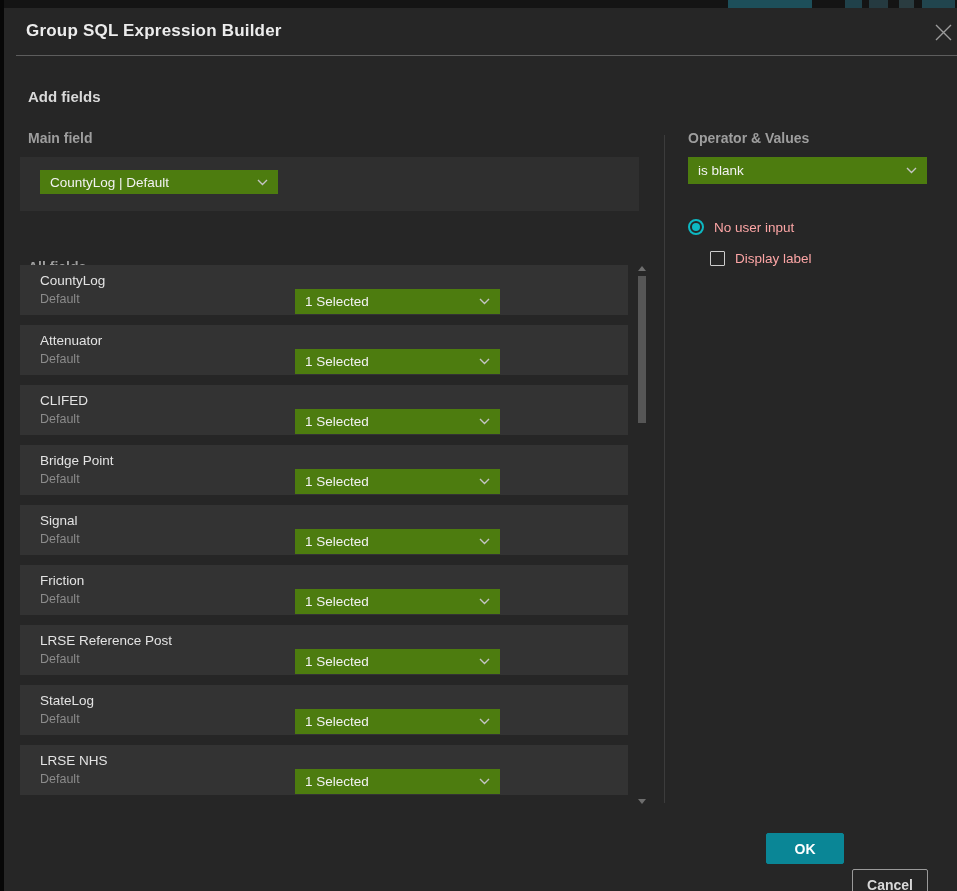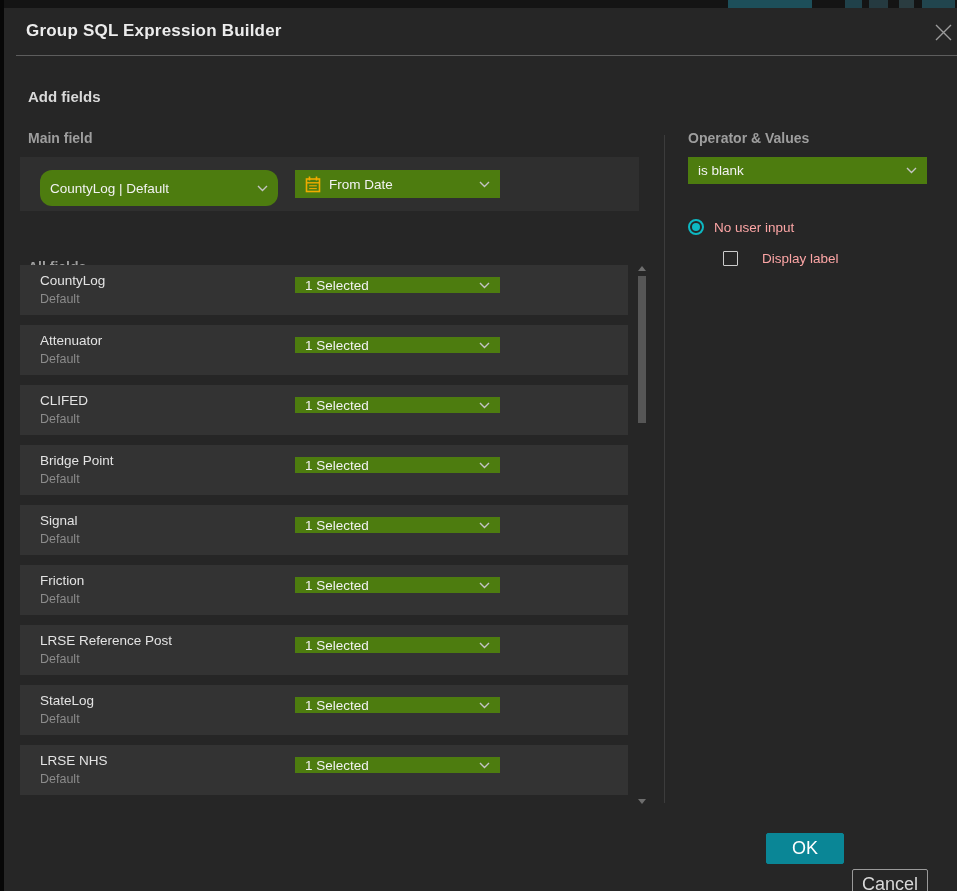--- a/index.html
+++ b/index.html
@@ -31,55 +31,55 @@
   .lbl-all   { left:24px; top:251px;text-align:center; }
   .lbl-op    { left:684px; top:122px; }
 
   
   .dd { background:#4d7c0f; color:#f2f2f2; font-size:13.5px; display:flex; align-items:center; padding:0 10px; cursor:pointer; }
   .dd .dd-text { flex:0 1 auto; white-space:nowrap; overflow:hidden; }
   .dd .chev { margin-left:auto; display:flex; align-items:center; }
 
   
   .main-panel { position:absolute; left:16px; top:149px; width:619px; height:54px; background:#2f2f2f; }
-  .dd-layer { position:absolute; left:20px; top:13px; width:238px; height:36px;border-radius:12px; }
+  .dd-layer { position:absolute; left:20px; top:13px; width:238px; height:24px; }
   .dd-field { position:absolute; left:275px; top:13px; width:205px; height:28px; }
   .cal { margin-right:8px; flex:0 0 auto; display:flex; }
 
   
   .list { position:absolute; left:16px; top:257px; width:608px; display:flex; flex-direction:column; gap:10px; }
   .row { position:relative; height:50px; background:#333333; }
   .row-text { position:absolute; left:20px; top:8px; }
   .row-name { font-size:13.5px; color:#e3e3e3; }
   .row-sub  { font-size:12.5px; color:#8b8b8b; margin-top:4px; }
-  .dd-row { position:absolute; left:275px; top:12px; width:205px; height:16px;align-items:center; }
+  .dd-row { position:absolute; left:275px; top:24px; width:205px; height:25px;align-items:center; }
 
   
   .scrollbar { position:absolute; left:633px; top:257px; width:10px; height:540px; }
   .sb-thumb { position:absolute; left:1px; top:11px; width:8px; height:147px; background:#565656; }
   .sb-arrow { position:absolute; left:1px; width:0; height:0; border-left:4px solid transparent; border-right:4px solid transparent; }
   .sb-up   { top:1px; border-bottom:5px solid #6e6e6e; }
   .sb-down { bottom:1px; border-top:5px solid #6e6e6e; }
 
   .v-divider { position:absolute; left:660px; top:127px; width:1px; height:668px; background:#3c3c3c; }
 
   
   .dd-op { position:absolute; left:684px; top:149px; width:239px; height:27px; }
 
   .radio-row { position:absolute; left:684px; top:211px; display:flex; align-items:center; gap:10px; cursor:pointer; }
   .radio { position:relative; width:16px; height:16px; border-radius:50%; border:2px solid #8a8a8a; flex:0 0 auto; }
   .radio.checked { border-color:var(--accent,#0db8c2); }
   .radio.checked::after { content:""; position:absolute; left:2px; top:2px; width:8px; height:8px; border-radius:50%; background:var(--accent,#0db8c2); }
   .radio-row .opt-label, .check-row .opt-label { font-size:13.5px; color:#fca5a5; }
 
-  .check-row { position:absolute; left:706px; top:243px; display:flex; align-items:flex-start; gap:24px; cursor:pointer;margin-left:13px; }
+  .check-row { position:absolute; left:706px; top:243px; display:flex; align-items:flex-start; gap:10px; cursor:pointer; }
   .checkbox { width:15px; height:15px; border:1px solid #cccccc; border-radius:1px; background:transparent; flex:0 0 auto; }
 
   
-  .btn { font-size:18px; border-radius:2px; cursor:pointer; font-family:"Liberation Sans", sans-serif; }
+  .btn { font-size:14px; border-radius:2px; cursor:pointer; font-family:"Liberation Sans", sans-serif;font-weight:bold; }
   .btn-ok { position:absolute; left:762px; top:825px; width:78px; height:31px; background:var(--ok-bg,#0a8696); border:1px solid var(--ok-bg,#0a8696); color:#ffffff; }
   .btn-cancel { position:absolute; left:848px; top:825px; width:76px; height:31px; background:transparent; border:1px solid #9a9a9a; color:#d8d8d8;margin-top:36px; }
 </style>
 </head>
 <body>
 
 <div class="stage">
 
   <div class="backdrop-strip">
     <span class="frag f1"></span>
@@ -107,38 +107,20 @@
 
     <div class="main-panel">
       <div class="dd dd-layer">
         <span class="dd-text">CountyLog | Default</span>
         <span class="chev">
           <svg width="11" height="7" viewBox="0 0 11 7">
               <path d="M1 1l4.5 4.5L10 1" stroke="#c4c4c4" stroke-width="1.4" fill="none"></path>
             </svg>
         </span>
       </div>
-      <div class="dd dd-field">
-        <span class="cal">
-          <svg width="16" height="17" viewBox="0 0 16 17" fill="none" style="stroke:var(--cal,#f0ab00)">
-            <rect x="1.5" y="3" width="13" height="12.5" stroke-width="1.6"></rect>
-            <line x1="4.5" y1="0.5" x2="4.5" y2="4.5" stroke-width="1.6"></line>
-            <line x1="11.5" y1="0.5" x2="11.5" y2="4.5" stroke-width="1.6"></line>
-            <line x1="1.5" y1="6.8" x2="14.5" y2="6.8" stroke-width="1.4"></line>
-            <line x1="4.2" y1="9.8" x2="11.8" y2="9.8" stroke-width="1.1"></line>
-            <line x1="4.2" y1="12.6" x2="11.8" y2="12.6" stroke-width="1.1"></line>
-          </svg>
-        </span>
-        <span class="dd-text">From Date</span>
-        <span class="chev">
-          <svg width="11" height="7" viewBox="0 0 11 7">
-              <path d="M1 1l4.5 4.5L10 1" stroke="#c4c4c4" stroke-width="1.4" fill="none"></path>
-            </svg>
-        </span>
-      </div>
     </div>
 
     <div class="group-label lbl-all">All fields</div>
 
     <div class="list">
   <div class="row">
     <div class="row-text">
       <div class="row-name">CountyLog</div>
       <div class="row-sub">Default</div>
     </div>

